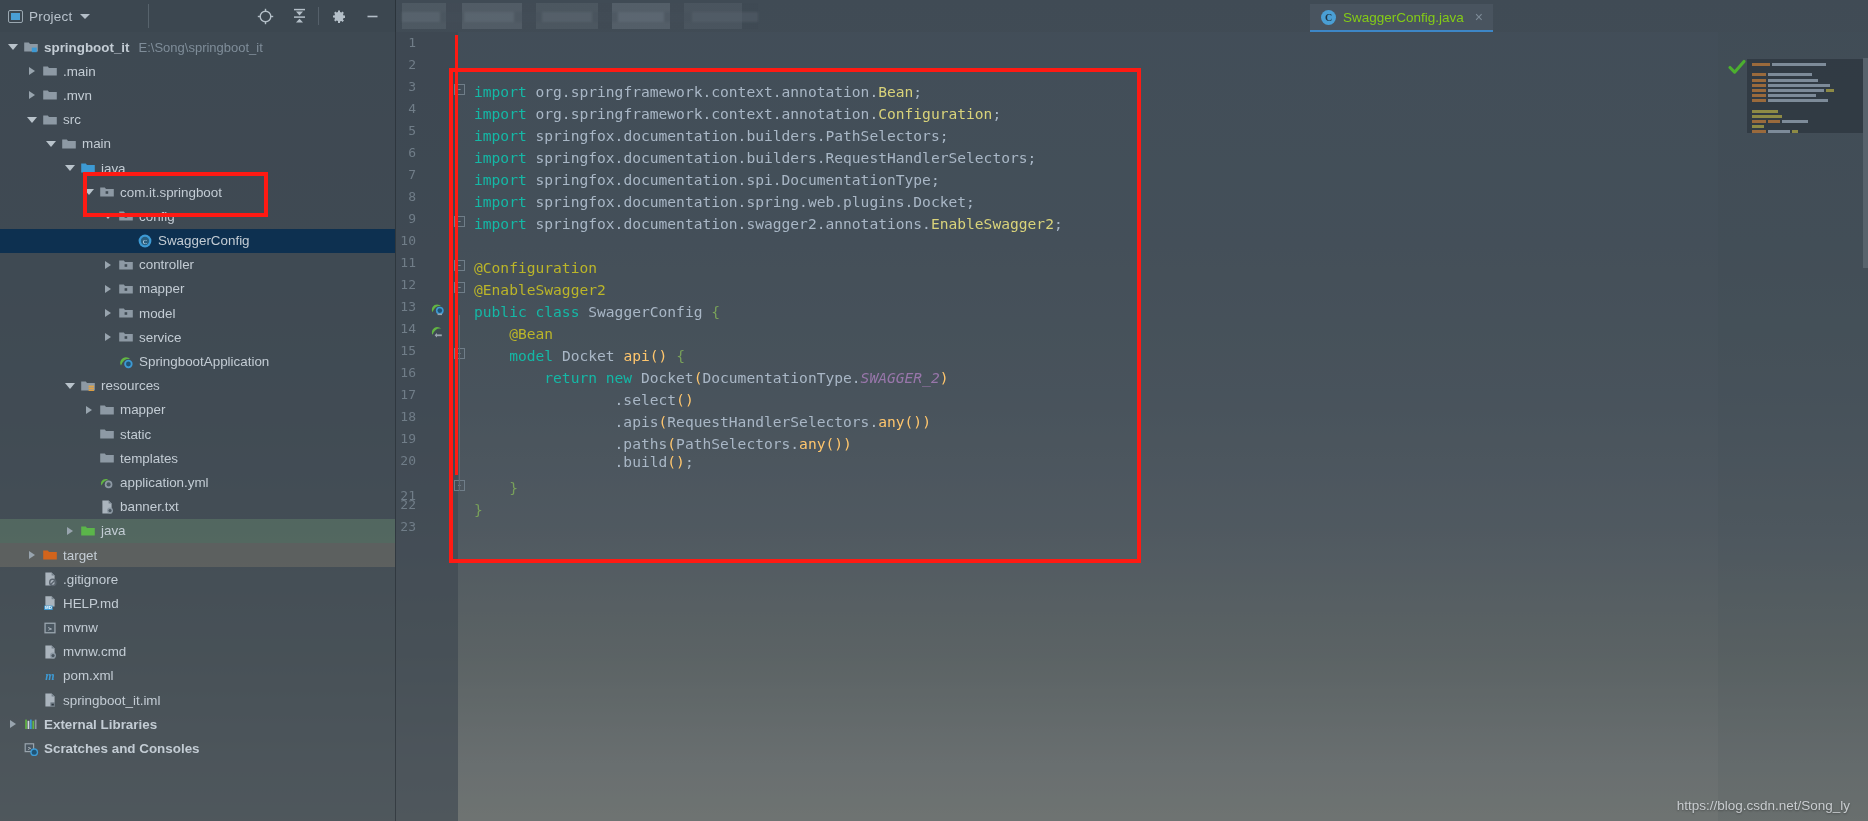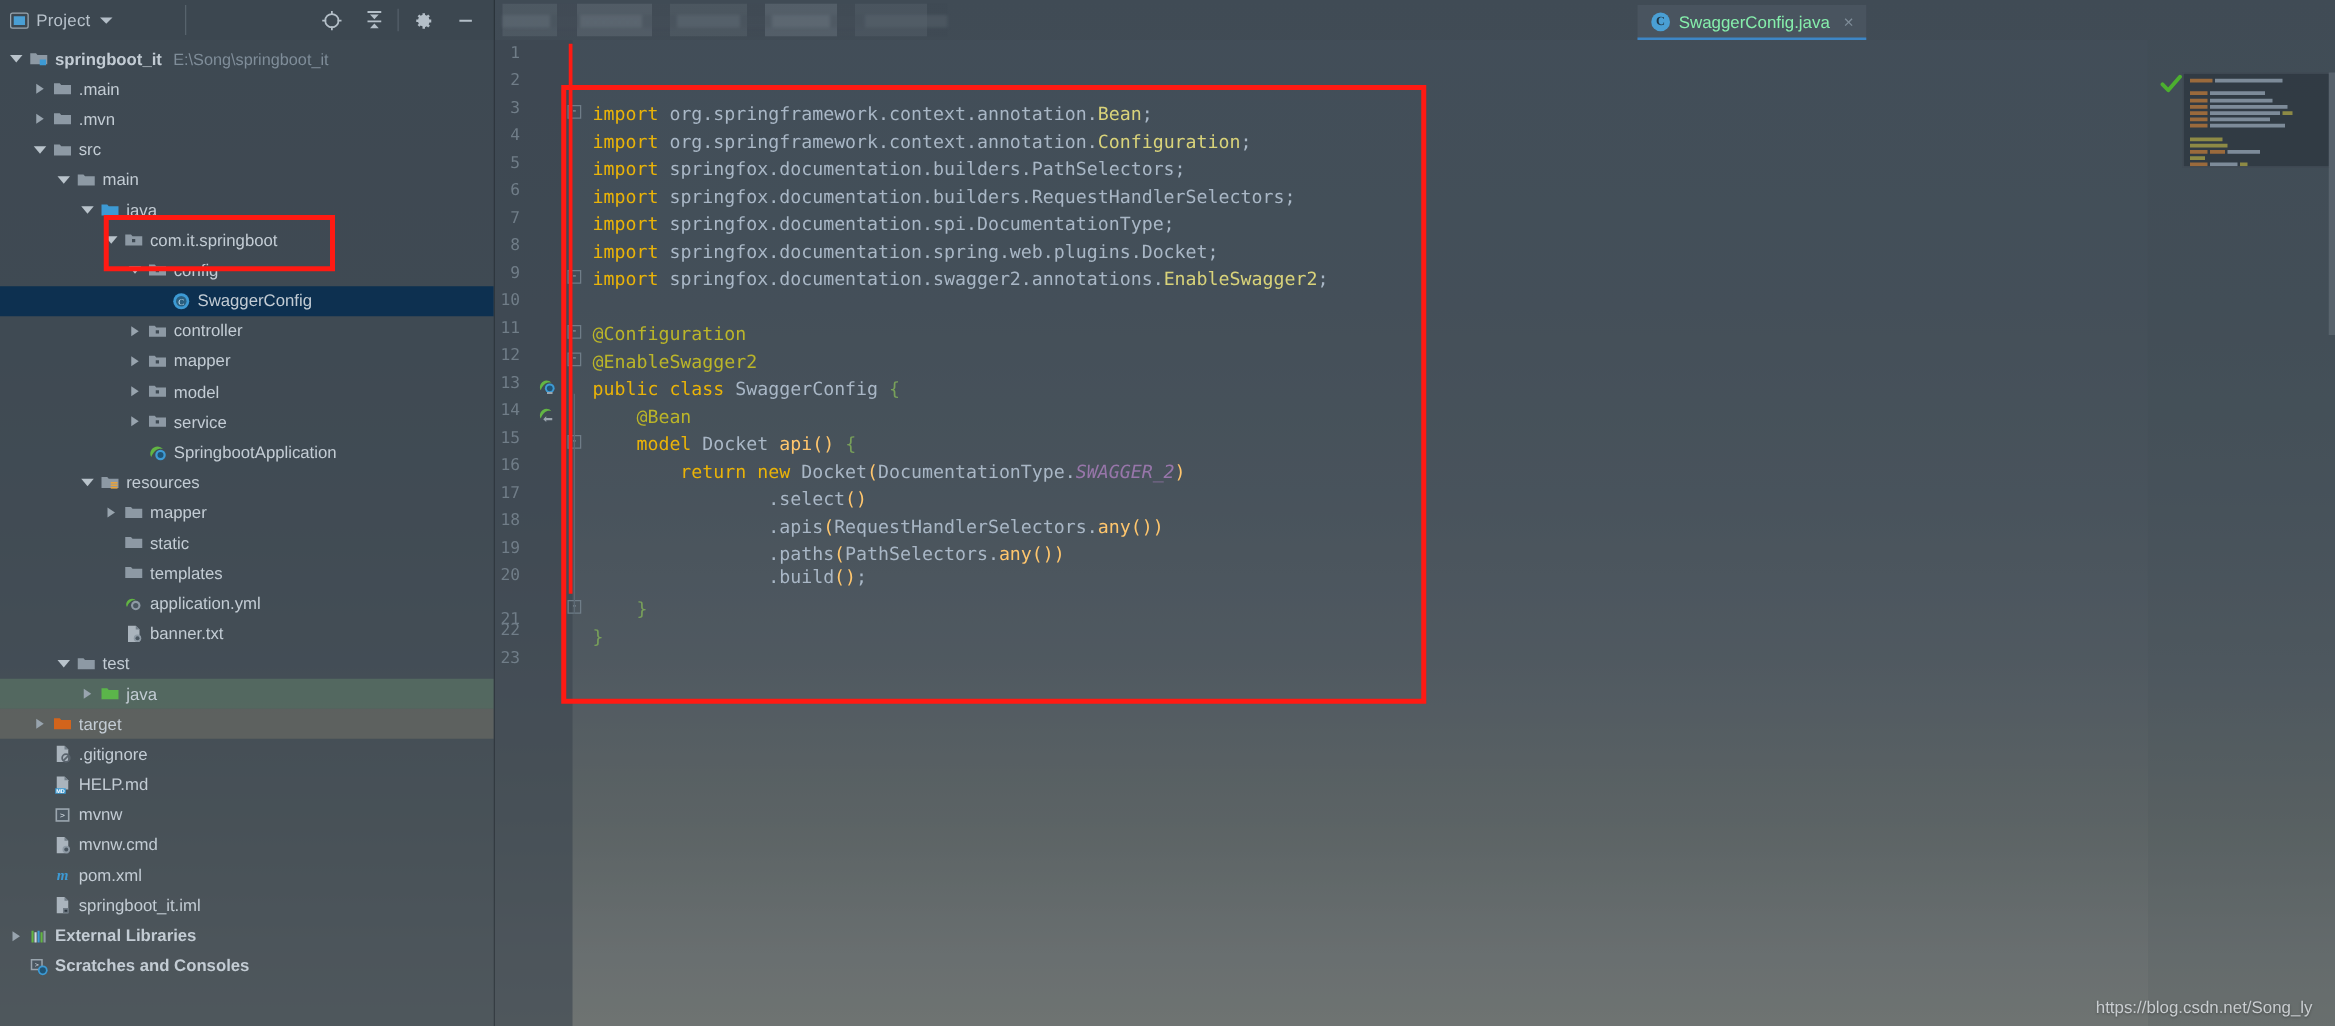--- a/index.html
+++ b/index.html
@@ -87,21 +87,21 @@
     position:absolute; left:914px; bottom:0; height:28px;
     display:flex; align-items:center; gap:7px; padding:0 10px 0 11px;
     background:rgba(75,86,97,0.85);
     border-bottom:2.5px solid #3d86c6;
   }
   .cls-icon{
     width:15px;height:15px;border-radius:50%;
     background:#4a9fd4; color:#1e3444; font-size:10px; font-weight:bold;
     display:flex;align-items:center;justify-content:center; font-family:"Liberation Serif",serif;
   }
-  #tab-label{ color:#86efac; font-size:13.5px; white-space:nowrap; }
+  #tab-label{ color:#84cc16; font-size:13.5px; white-space:nowrap; }
   .tab-x{
     color:#7e8c98; font-size:14px; line-height:1; margin-left:4px; cursor:default;
   }
 
   
   #body{ flex:1; display:flex; min-height:0; }
 
   
   #sidebar{
     width:396px; flex:0 0 396px; background:rgba(60,70,79,0.78);
@@ -145,21 +145,21 @@
     font-family:"DejaVu Sans Mono",monospace;
   }
   .foldline{ position:absolute; left:63px; width:1px; background:#5d6a75; }
 
   #code{
     position:relative; flex:1; min-width:0; overflow:hidden;
     font-family:"DejaVu Sans Mono","Liberation Mono",monospace;
     font-size:14.6px; line-height:26px;
   }
   .cl{ position:absolute; left:16px; white-space:pre; }
-  .kw{ color:#eab308; }      
+  .kw{ color:#14b8a6; }      
   .pl{ color:#a9b7c6; }      
   .cls{ color:#d9d37a; }     
   .anno{ color:#bbb529; }    
   .mth{ color:#ffc66d; }     
   .stat{ color:#9876aa; font-style:italic; }
   .brg{ color:#78a05a; }
 
   
   .redbox{ position:absolute; border:4px solid #ff1a13; z-index:30; pointer-events:none; }
   #redbox-tree{ left:83px; top:172px; width:185px; height:45px; }
@@ -489,32 +489,20 @@
           <span class="arrow"></span>
           <span class="ico">
             <svg width="16" height="16" viewBox="0 0 16 16">
               <path d="M3.4 1.6h6.2l3 3v10H3.4z" fill="#aab4bd"></path>
               <path d="M9.6 1.6l3 3h-3z" fill="#737f89"></path>
               <circle cx="11" cy="11.6" r="3" fill="#8d99a4"></circle>
               <circle cx="11" cy="11.6" r="1.6" fill="#4a5660"></circle>
             </svg>
           </span>
           <span class="lbl">banner.txt</span>
-        </div>
-        <div class="row">
-          <span style="display: inline-block; flex: 0 0 auto; width: 44px;"></span>
-          <span class="arrow">
-            <i class="ar-down"></i>
-          </span>
-          <span class="ico">
-            <svg width="16" height="16" viewBox="0 0 16 16">
-              <path d="M1.2 3.6h4.6l1.2 1.3h7.8v7.5H1.2z" fill="#8d99a4"></path>
-            </svg>
-          </span>
-          <span class="lbl">test</span>
         </div>
         <div class="row" id="row-test-java">
           <span style="display: inline-block; flex: 0 0 auto; width: 63px;"></span>
           <span class="arrow">
             <i class="ar-right"></i>
           </span>
           <span class="ico">
             <svg width="16" height="16" viewBox="0 0 16 16">
               <path d="M1.2 3.6h4.6l1.2 1.3h7.8v7.5H1.2z" fill="#5bb54a"></path>
             </svg>

